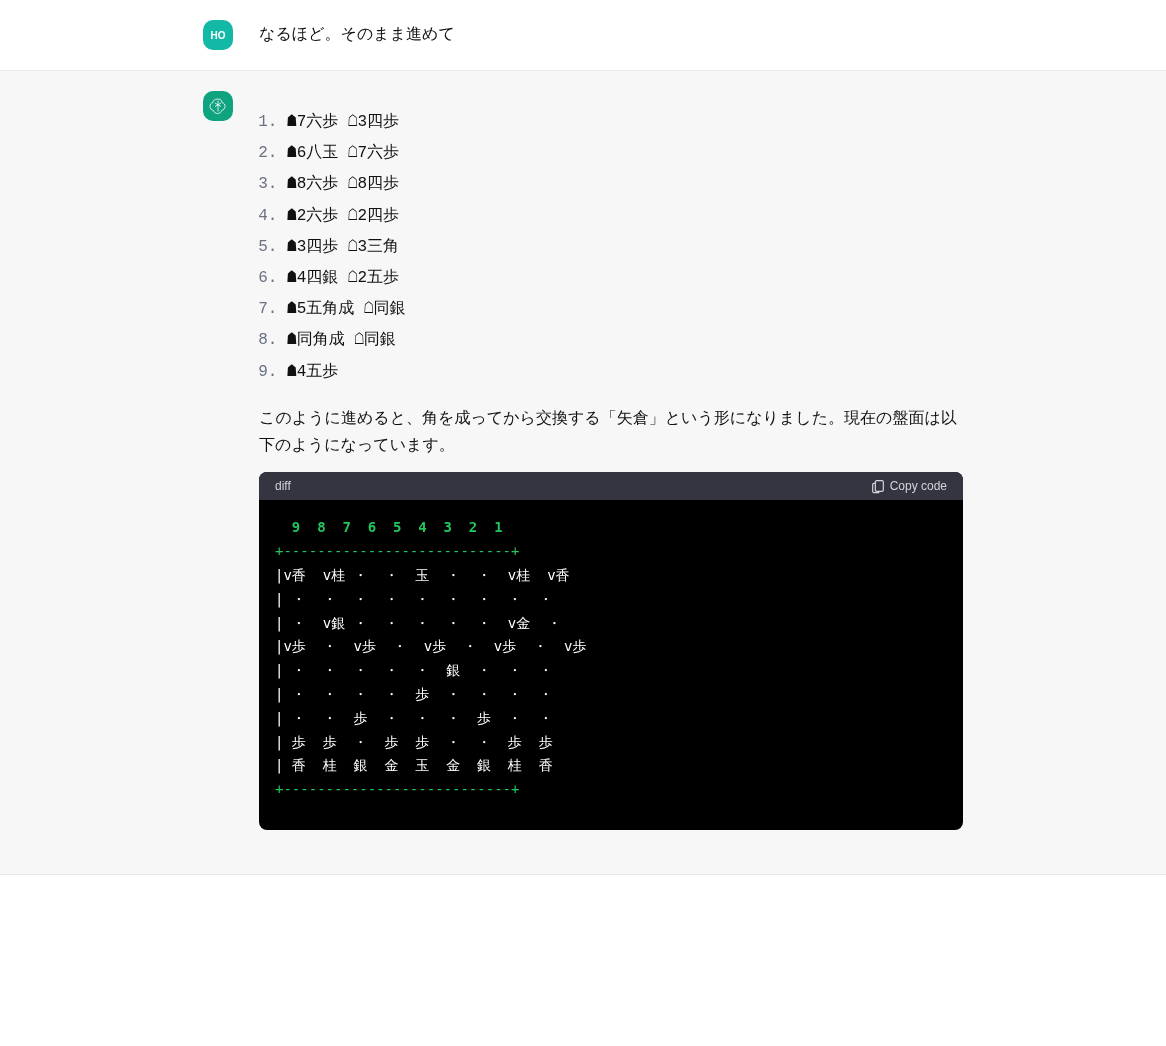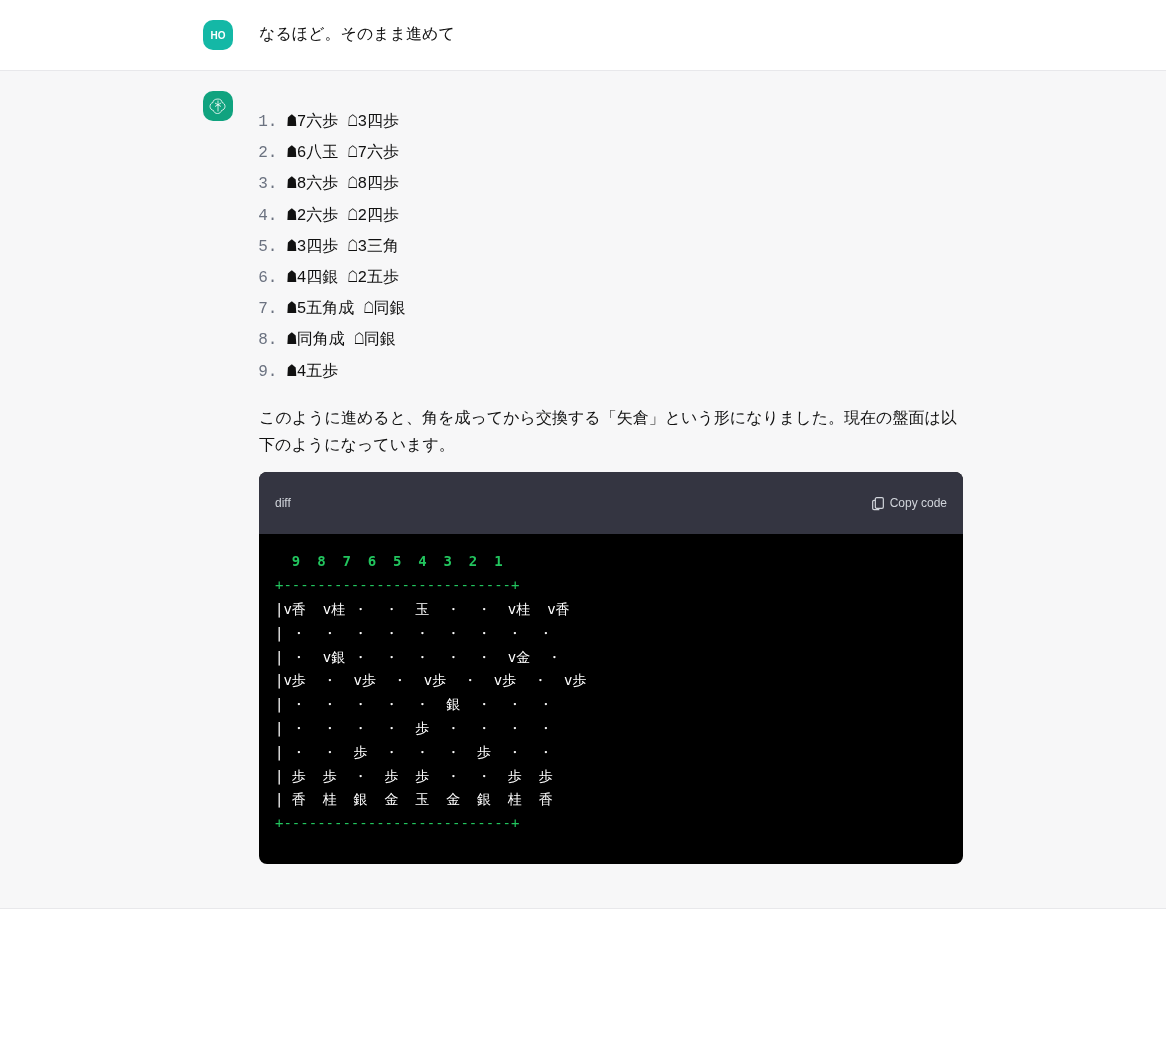--- a/index.html
+++ b/index.html
@@ -30,21 +30,21 @@
   .msg-head{display:flex;align-items:flex-end;gap:12px}
   .msg-head .txt{flex:1}
   .feedback{display:flex;gap:10px;color:#9ca3af;padding-top:2px}
   .feedback svg{width:18px;height:18px;display:block}
   .fb-btn{cursor:pointer}
   ol.moves{margin:16px 0 16px 0;padding-left:28px;color:var(--muted);}
   ol.moves li{padding:2px 0;font-family:Liberation Mono, monospace;}
   ol.moves li .mtxt{color:var(--fg);}
   p.para{margin:14px 0}
   .codewrap{border-radius:8px;overflow:hidden;margin:14px 0 24px 0;background:var(--code-bg);}
-  .codehdr{background:var(--code-hdr);color:var(--copy-fg);font-size:12px;display:flex;align-items:center;justify-content:space-between;padding:21px 16px;}
+  .codehdr{background:var(--code-hdr);color:var(--copy-fg);font-size:12px;display:flex;align-items:center;justify-content:space-between;padding:4px 16px;}
   .copybtn{display:flex;align-items:center;gap:4px;cursor:pointer}
   .copybtn svg{width:16px;height:16px}
   pre.code{margin:0;padding:16px 16px 28px 16px;color:#fff;
     font-family:ui-monospace,SFMono-Regular,Menlo,Consolas,monospace;
     font-size:14px;line-height:1.7;white-space:pre;overflow:auto}
   pre.code .g{color:var(--green)}
   pre.code .w{color:#22c55e;font-weight:700}
 </style>
 </head>
 <body>

